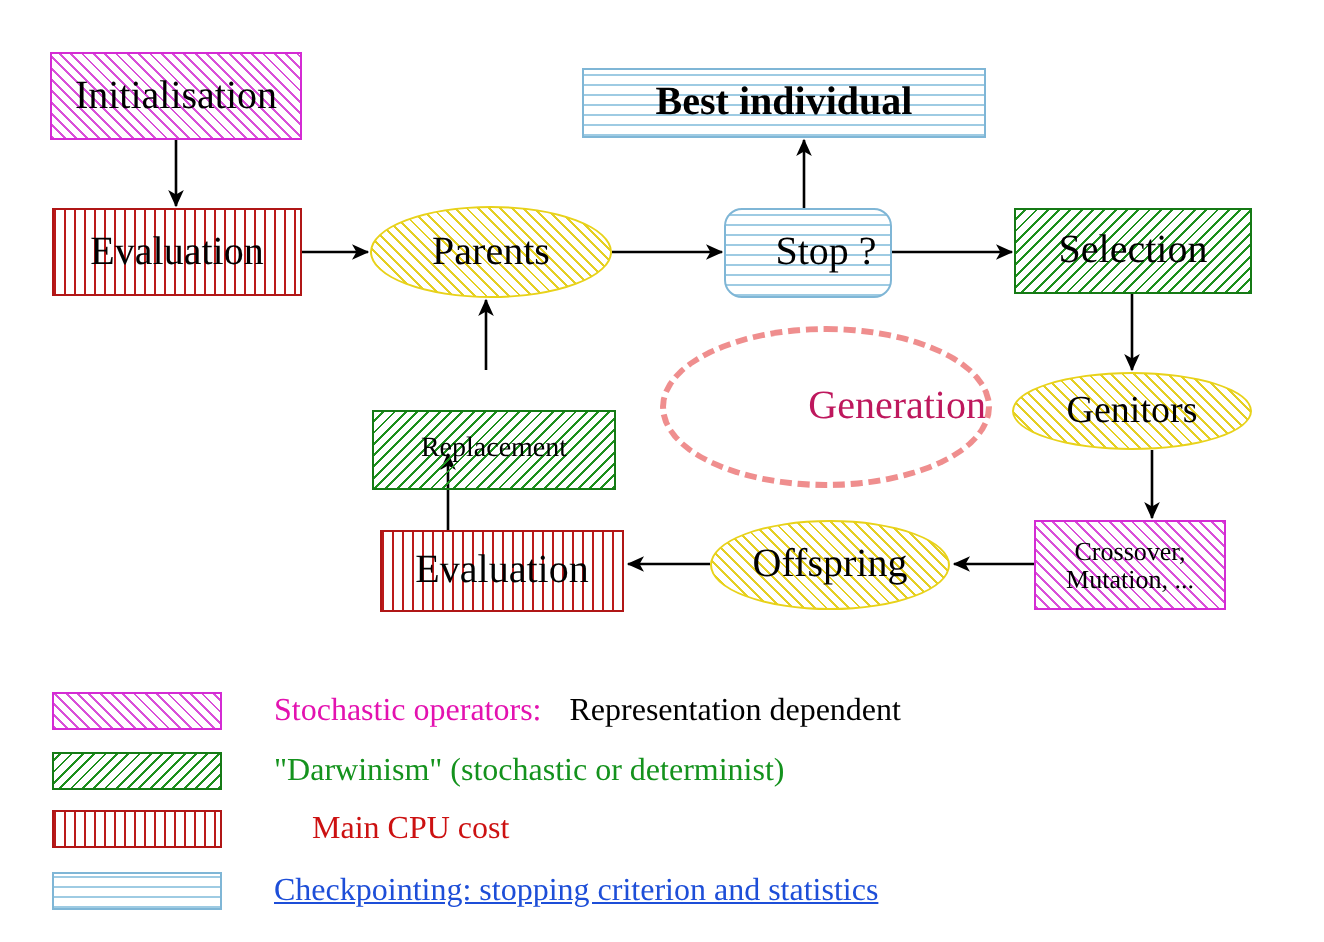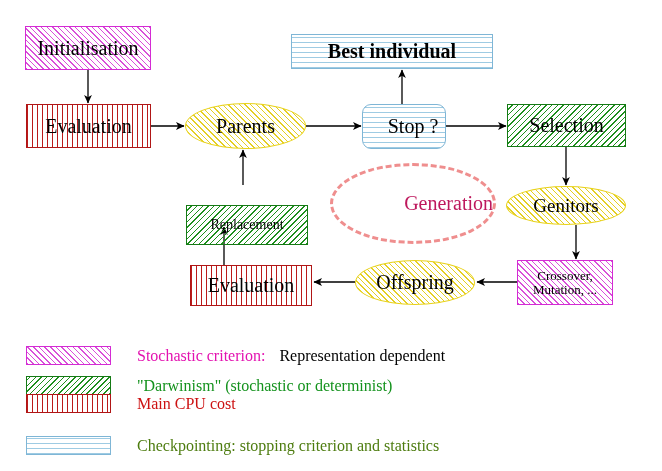--- a/index.html
+++ b/index.html
@@ -73,27 +73,27 @@
     color:#be185d;font-size:20px;box-sizing:border-box;
   }
 
   
   #legend{position:absolute;left:0;top:336px;width:662px;height:135px;}
   .legend-row{position:absolute;left:26px;display:flex;align-items:center;}
   .sw{width:85px;height:19px;box-sizing:border-box;flex:0 0 auto;}
   .legend-txt{margin-left:26px;font-size:16px;white-space:nowrap;}
   #legend-row-0{top:10px;}
   #legend-row-1{top:40px;}
-  #legend-row-2{top:58px;}
+  #legend-row-2{top:69px;gap:19px;}
   #legend-row-3{top:100px;}
   .t-magenta{color:#e312b0;}
   .t-gold{color:#000000;}
   .t-green{color:#14921d;}
   .t-red{color:#cc1111;}
-  .t-lblue{color:#4d7c0f;}
+  .t-lblue{color:#1d4ed8;text-decoration:underline;}
   .legend-txt .seg{margin-right:14px;}
 </style>
 </head>
 <body>
 
 <div id="canvas">
 
   <svg class="layer" viewBox="0 0 662 471">
     <defs>
       <marker id="ah" markerWidth="9" markerHeight="9" refX="8" refY="4.5" orient="auto" markerUnits="userSpaceOnUse">
@@ -164,21 +164,21 @@
 
   <div id="node-generation">
     <span>Generation</span>
   </div>
 
   <div id="legend">
 
     <div class="legend-row" id="legend-row-0">
       <span class="sw b-magenta f-magenta"></span>
       <span class="legend-txt">
-        <span class="seg t-magenta">Stochastic criterion:</span><span class="t-gold">Representation dependent</span>
+        <span class="seg t-magenta">Stochastic operators:</span><span class="t-gold">Representation dependent</span>
       </span>
     </div>
 
     <div class="legend-row" id="legend-row-1">
       <span class="sw b-green f-green"></span>
       <span class="legend-txt t-green">"Darwinism" (stochastic or determinist)</span>
     </div>
 
     <div class="legend-row" id="legend-row-2">
       <span class="sw b-red f-red"></span>

